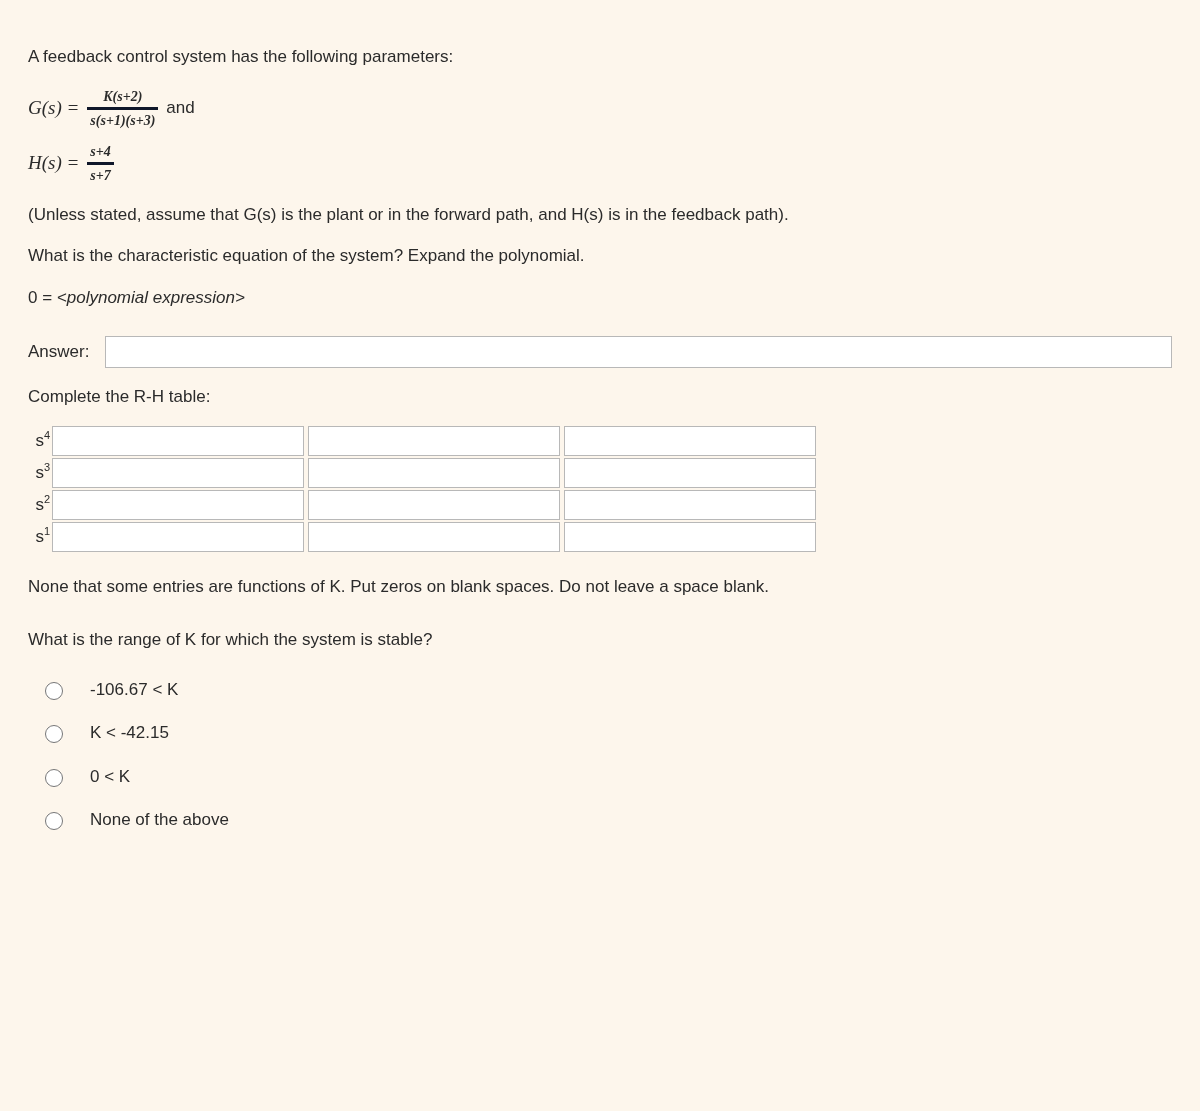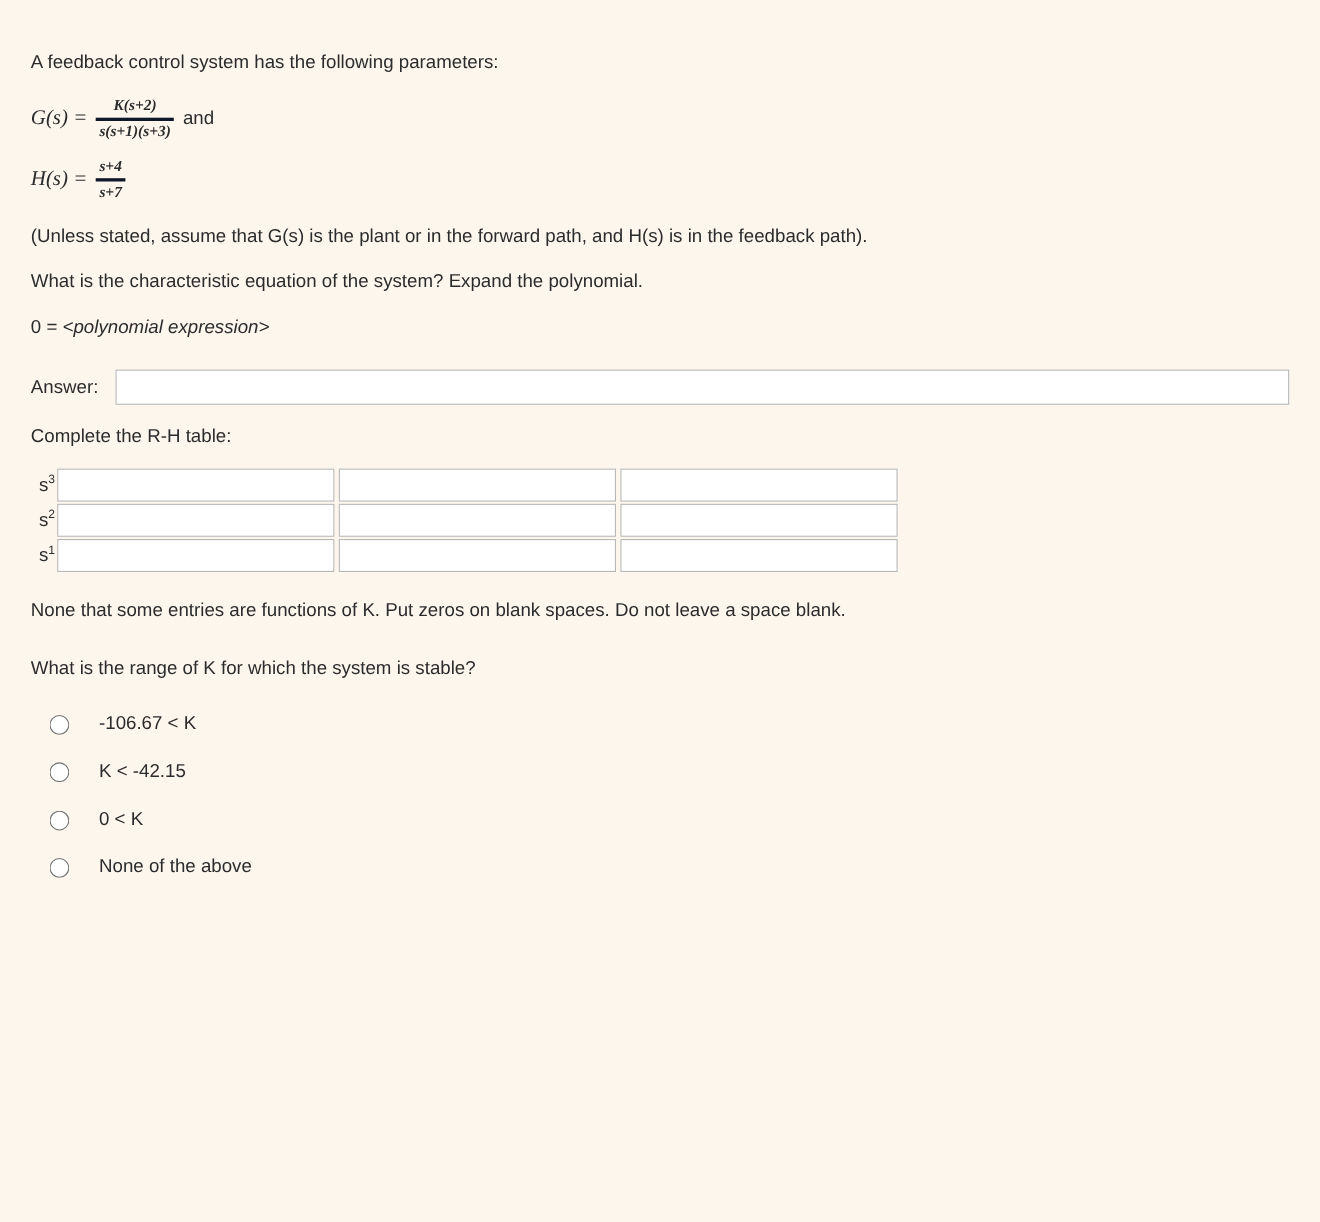--- a/index.html
+++ b/index.html
@@ -113,20 +113,26 @@
 
 <div class="answer-row">
   <span>Answer:</span>
   <input type="text" value="" style="">
 </div>
 
 <div class="section-gap para">Complete the R-H table:</div>
 
 <div>
   <div class="rh-row">
+    <span class="rh-label"><span>s</span><sup>4</sup></span>
+    <input class="rh-cell" type="text" style="">
+    <input class="rh-cell" type="text" style="">
+    <input class="rh-cell" type="text" style="">
+  </div>
+  <div class="rh-row">
     <span class="rh-label"><span>s</span><sup>3</sup></span>
     <input class="rh-cell" type="text" style="">
     <input class="rh-cell" type="text" style="">
     <input class="rh-cell" type="text" style="">
   </div>
   <div class="rh-row">
     <span class="rh-label"><span>s</span><sup>2</sup></span>
     <input class="rh-cell" type="text" style="">
     <input class="rh-cell" type="text" style="">
     <input class="rh-cell" type="text" style="">

